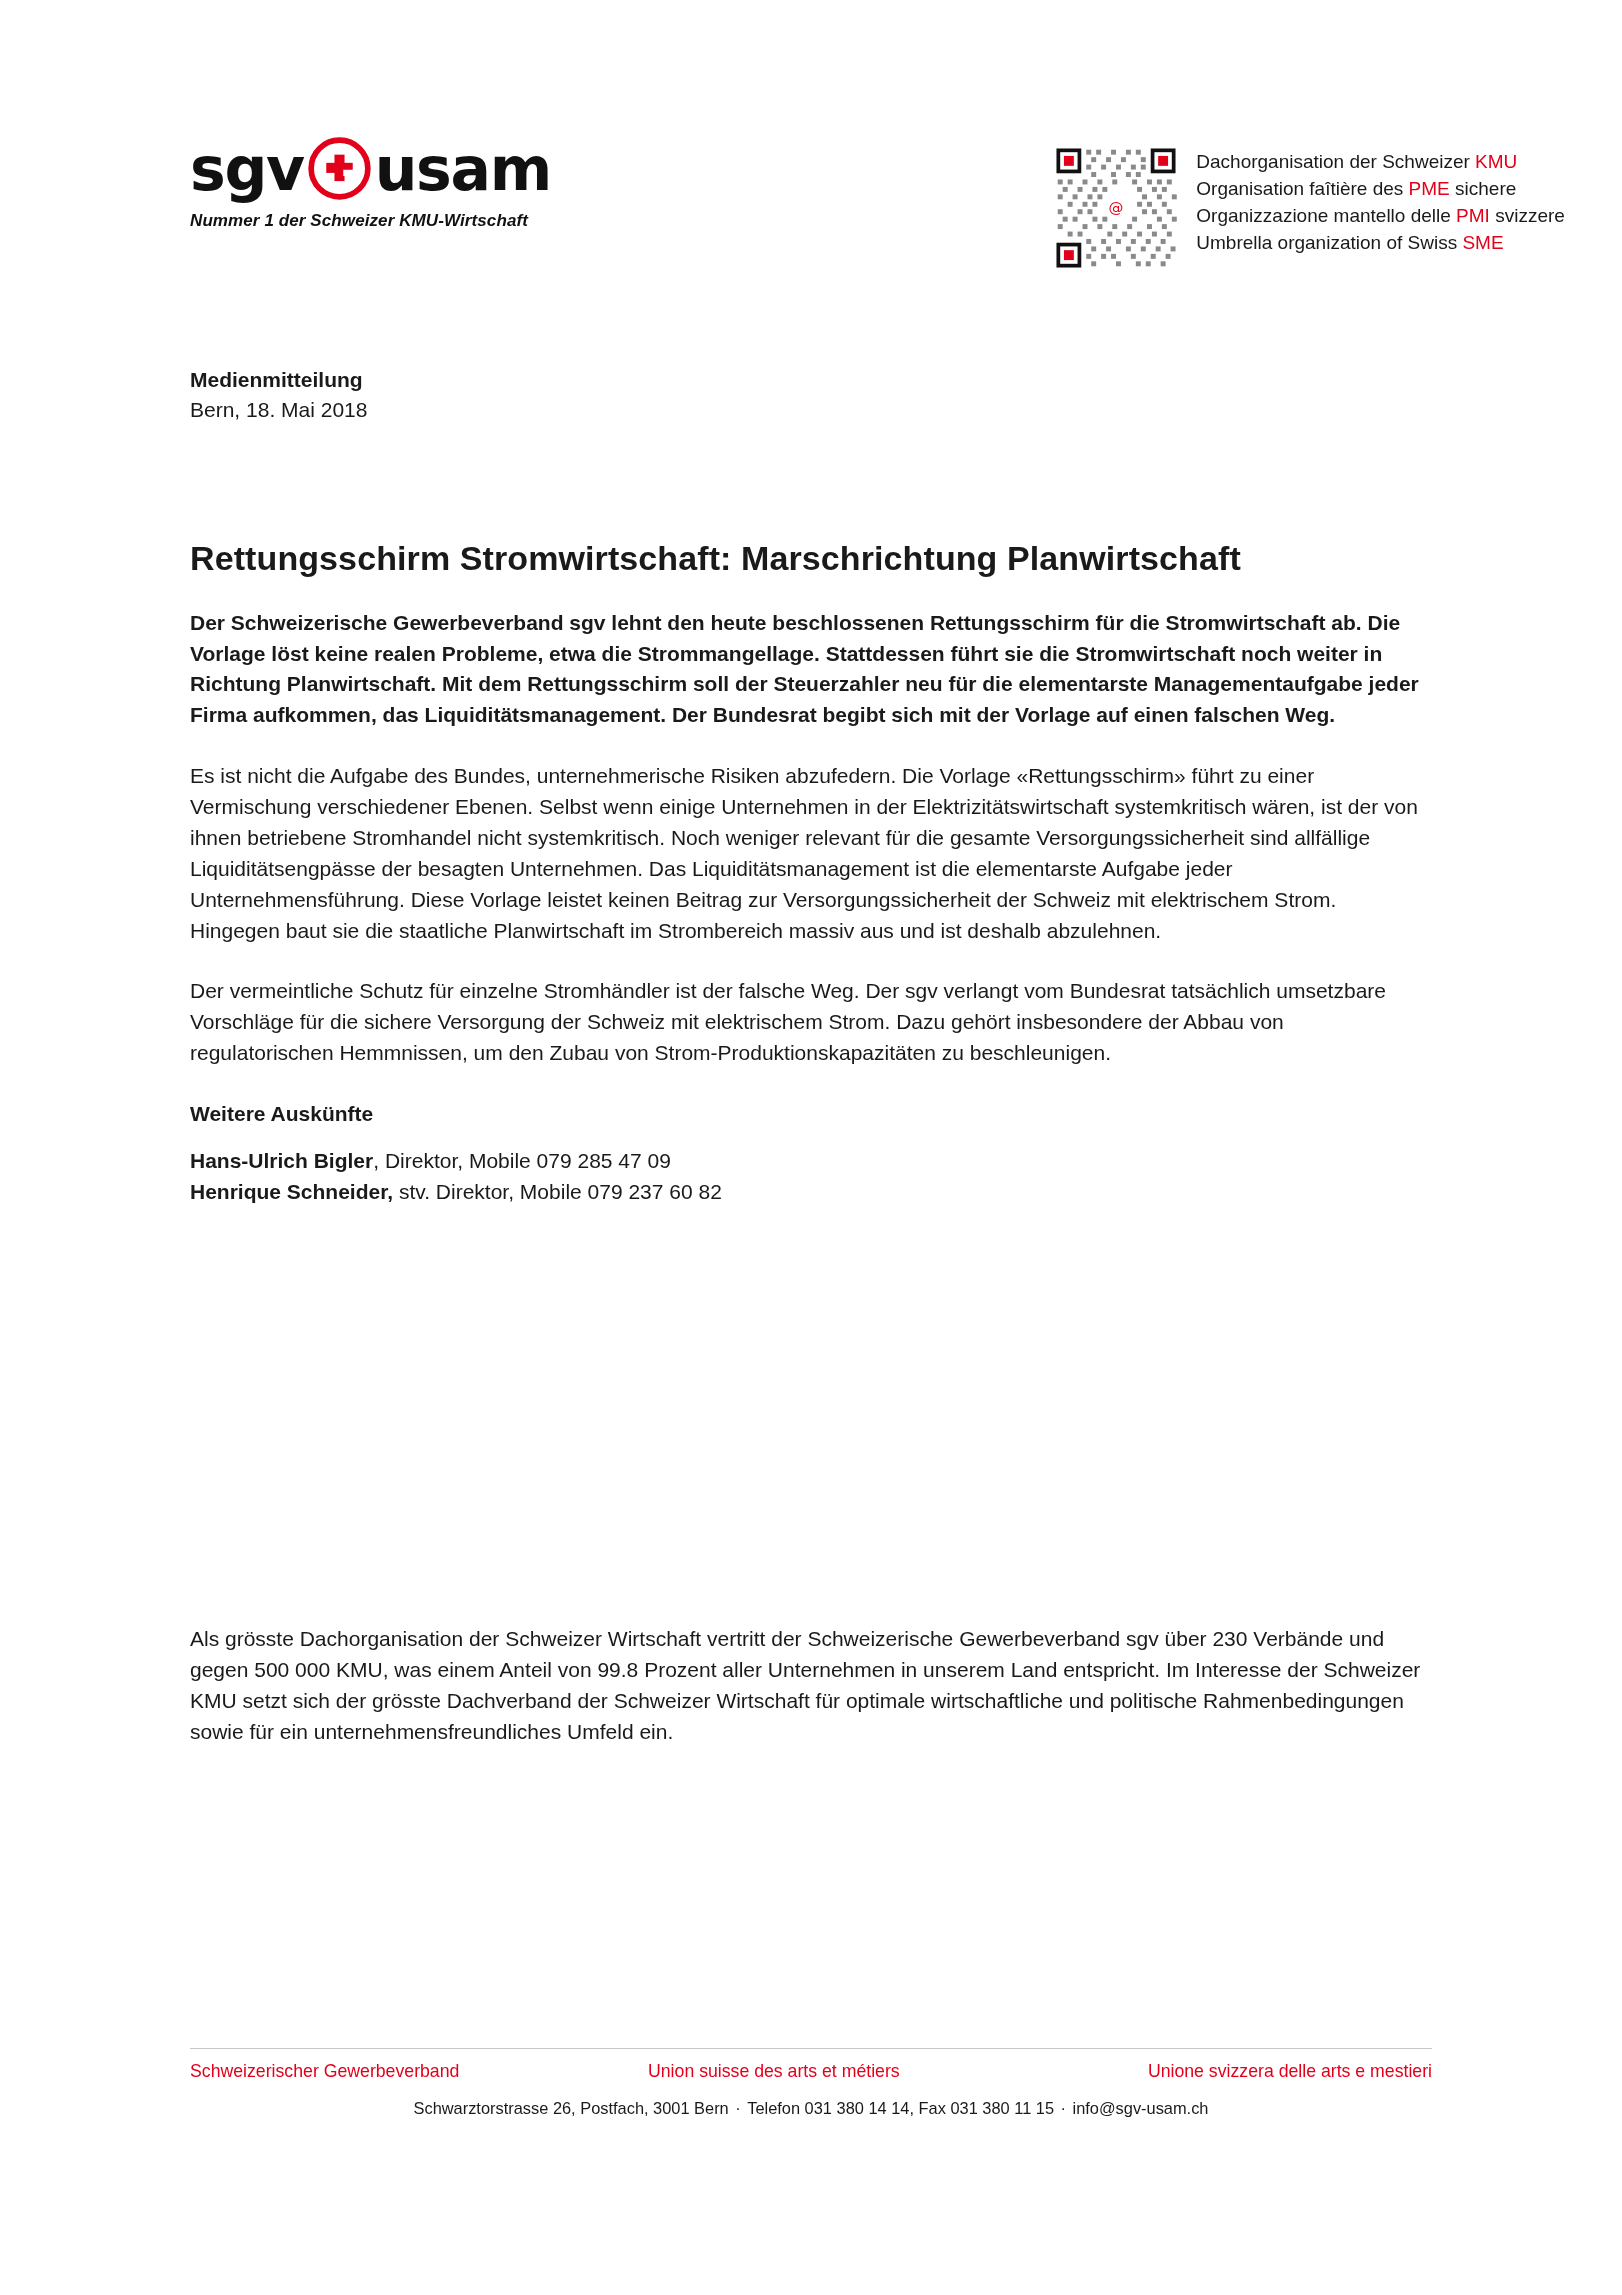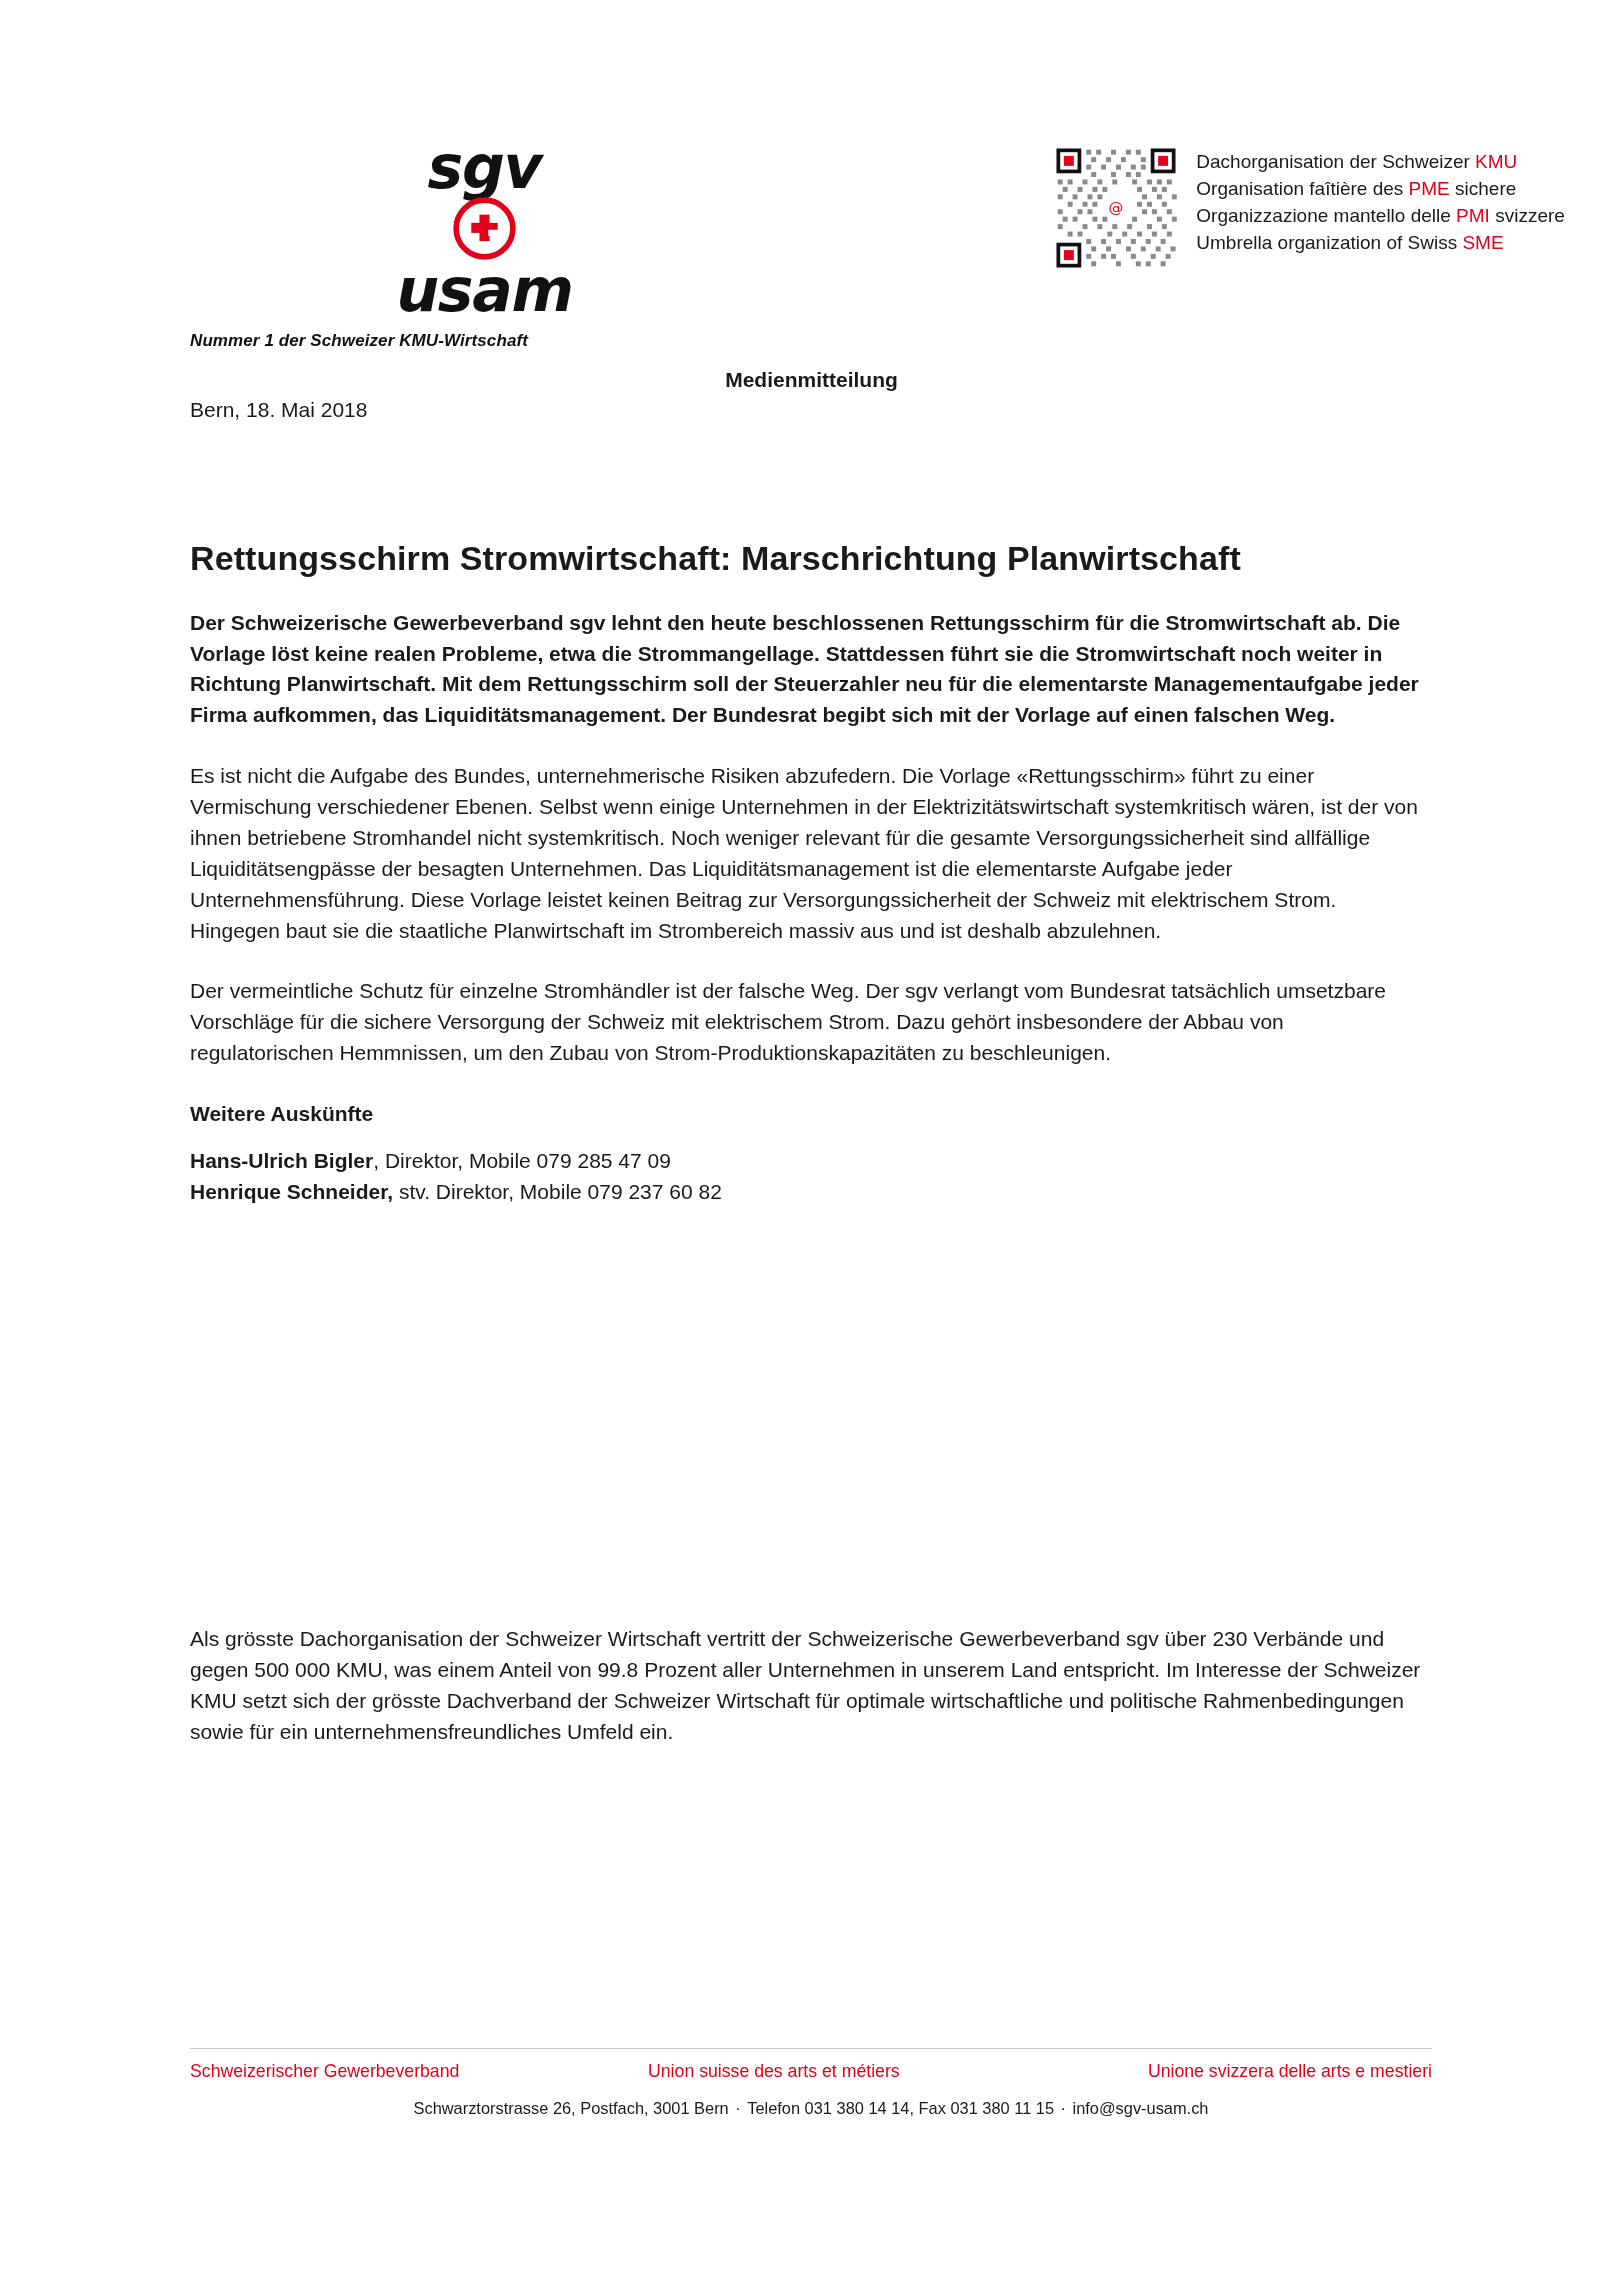--- a/index.html
+++ b/index.html
@@ -34,26 +34,24 @@
     position: absolute;
     left: 0;
     top: 0;
     width: 589px;
   }
   .logo-wordmark {
     display: flex;
     align-items: center;
     font-family: "DejaVu Sans", sans-serif;
     font-weight: bold;
-    font-style: italic;
     font-size: 60px;
     letter-spacing: -1.3px;
     color: #111;
     line-height: 1;
-    flex-direction: column;
   }
   .logo-cross {
     display: inline-block;
     position: relative;
     width: 63px;
     height: 63px;
     margin: 0 3.9px 0 3.9px;
   }
   .logo-cross svg { display: block; }
   .logo-tagline {
@@ -93,21 +91,20 @@
   .content {
     position: absolute;
     left: 190px;
     top: 366px;
     width: 1243px;
   }
   .meta-title {
     font-size: 21px;
     font-weight: bold;
     line-height: 1.35;
-    text-align: center;
   }
   .meta-date {
     font-size: 21px;
     line-height: 1.35;
     margin-top: 1.3px;
   }
   .headline {
     margin-top: 115px;
     font-size: 34px;
     font-weight: bold;

